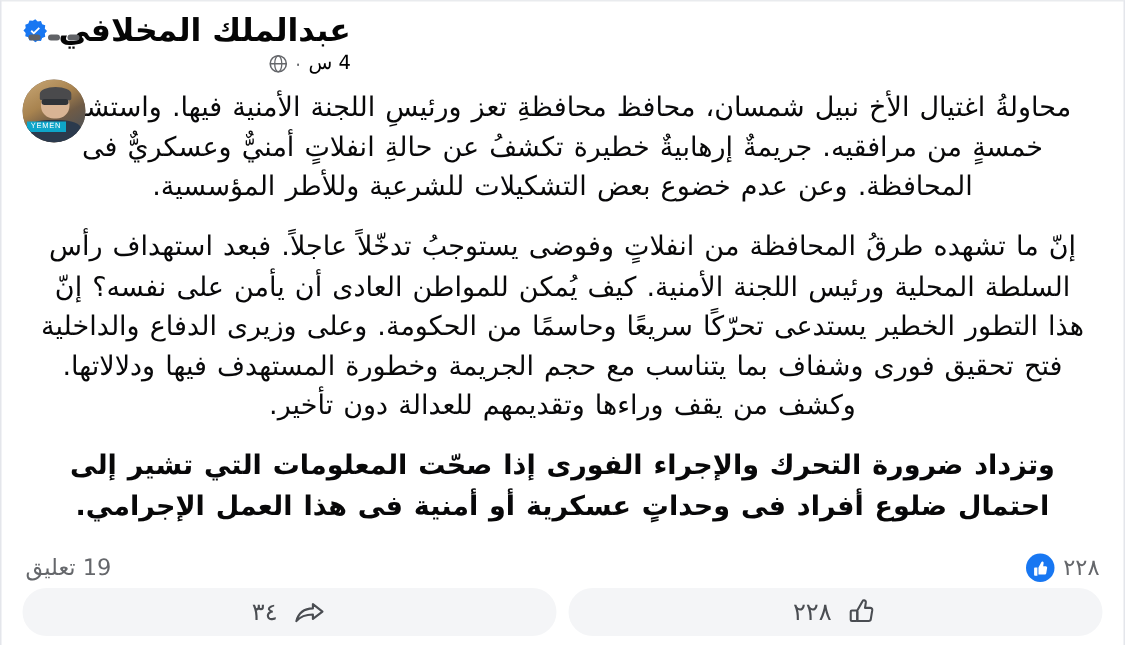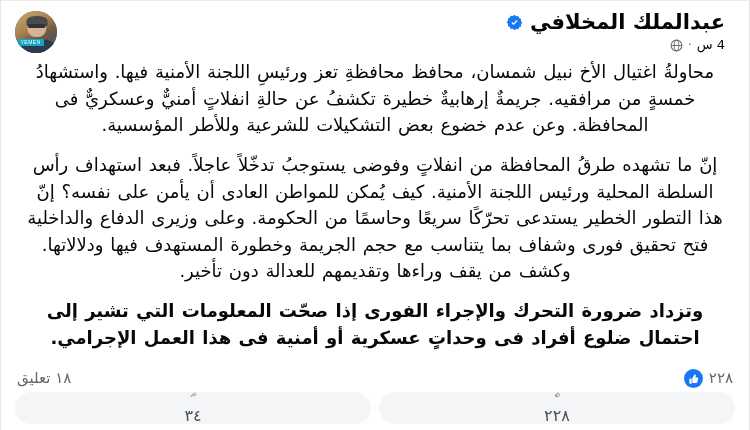--- a/index.html
+++ b/index.html
@@ -28,22 +28,22 @@
   }
 
   
   .post-header {
     position: relative;
     height: 54px;
     flex: 0 0 auto;
     padding: 6px 14px 0 14px;
     box-sizing: border-box;
     display: flex;
-    flex-direction: row;
-    align-items: center;
+    flex-direction: column;
+    align-items: flex-end;
   }
 
   .avatar {
     width: 42px;
     height: 42px;
     border-radius: 50%;
     flex: 0 0 auto;
     margin-top: 2px;
     overflow: hidden;
     position: relative;
@@ -253,21 +253,21 @@
     display: flex;
     flex-direction: row;
     gap: 8px;
     direction: rtl;
   }
   .action-btn {
     flex: 1 1 0;
     background: #f4f5f7;
     border-radius: 17px;
     display: flex;
-    flex-direction: column;
+    flex-direction: row;
     align-items: center;
     justify-content: center;
     gap: 10px;
     cursor: pointer;
     user-select: none;
   }
   .action-btn .act-label {
     font-size: 16px;
     color: #4a4d52;
     line-height: 1;
@@ -324,21 +324,21 @@
 
   <div class="counts-row">
     <div class="reactions-group">
       <span class="reaction-count">٢٢٨</span>
       <span class="reaction-pill">
         <svg width="12" height="12" viewBox="0 0 24 24">
           <path fill="#ffffff" d="M9.2 21.5H6.1c-.7 0-1.3-.6-1.3-1.3v-8.1c0-.7.6-1.3 1.3-1.3h3.1zM10.6 10.6l4-7.2c.3-.5.9-.8 1.5-.6.9.2 1.5 1.1 1.4 2l-.6 4.1h3.5c1.1 0 2 1 1.8 2.1l-1.2 7.2c-.2 1-1 1.7-2 1.7h-8.4z"></path>
         </svg>
       </span>
     </div>
-    <span class="comment-count">١٨ تعليق</span>
+    <span class="comment-count">19 تعليق</span>
   </div>
 
   <div class="action-bar">
 
     <div class="action-btn">
       <svg width="21" height="21" viewBox="0 0 24 24">
         <path fill="none" stroke="#4a4d52" stroke-width="1.6" stroke-linejoin="round" d="M8.6 10.3l4.1-7.3c.2-.4.7-.6 1.2-.5.8.2 1.3 1 1.2 1.8l-.6 4h4c.9 0 1.6.8 1.5 1.7l-1.1 6.9c-.1.8-.8 1.4-1.6 1.4H8.6z"></path>
         <rect x="3.6" y="10.3" width="5" height="8" rx="0.9" fill="none" stroke="#4a4d52" stroke-width="1.6"></rect>
       </svg>
       <span class="act-label">٢٢٨</span>

